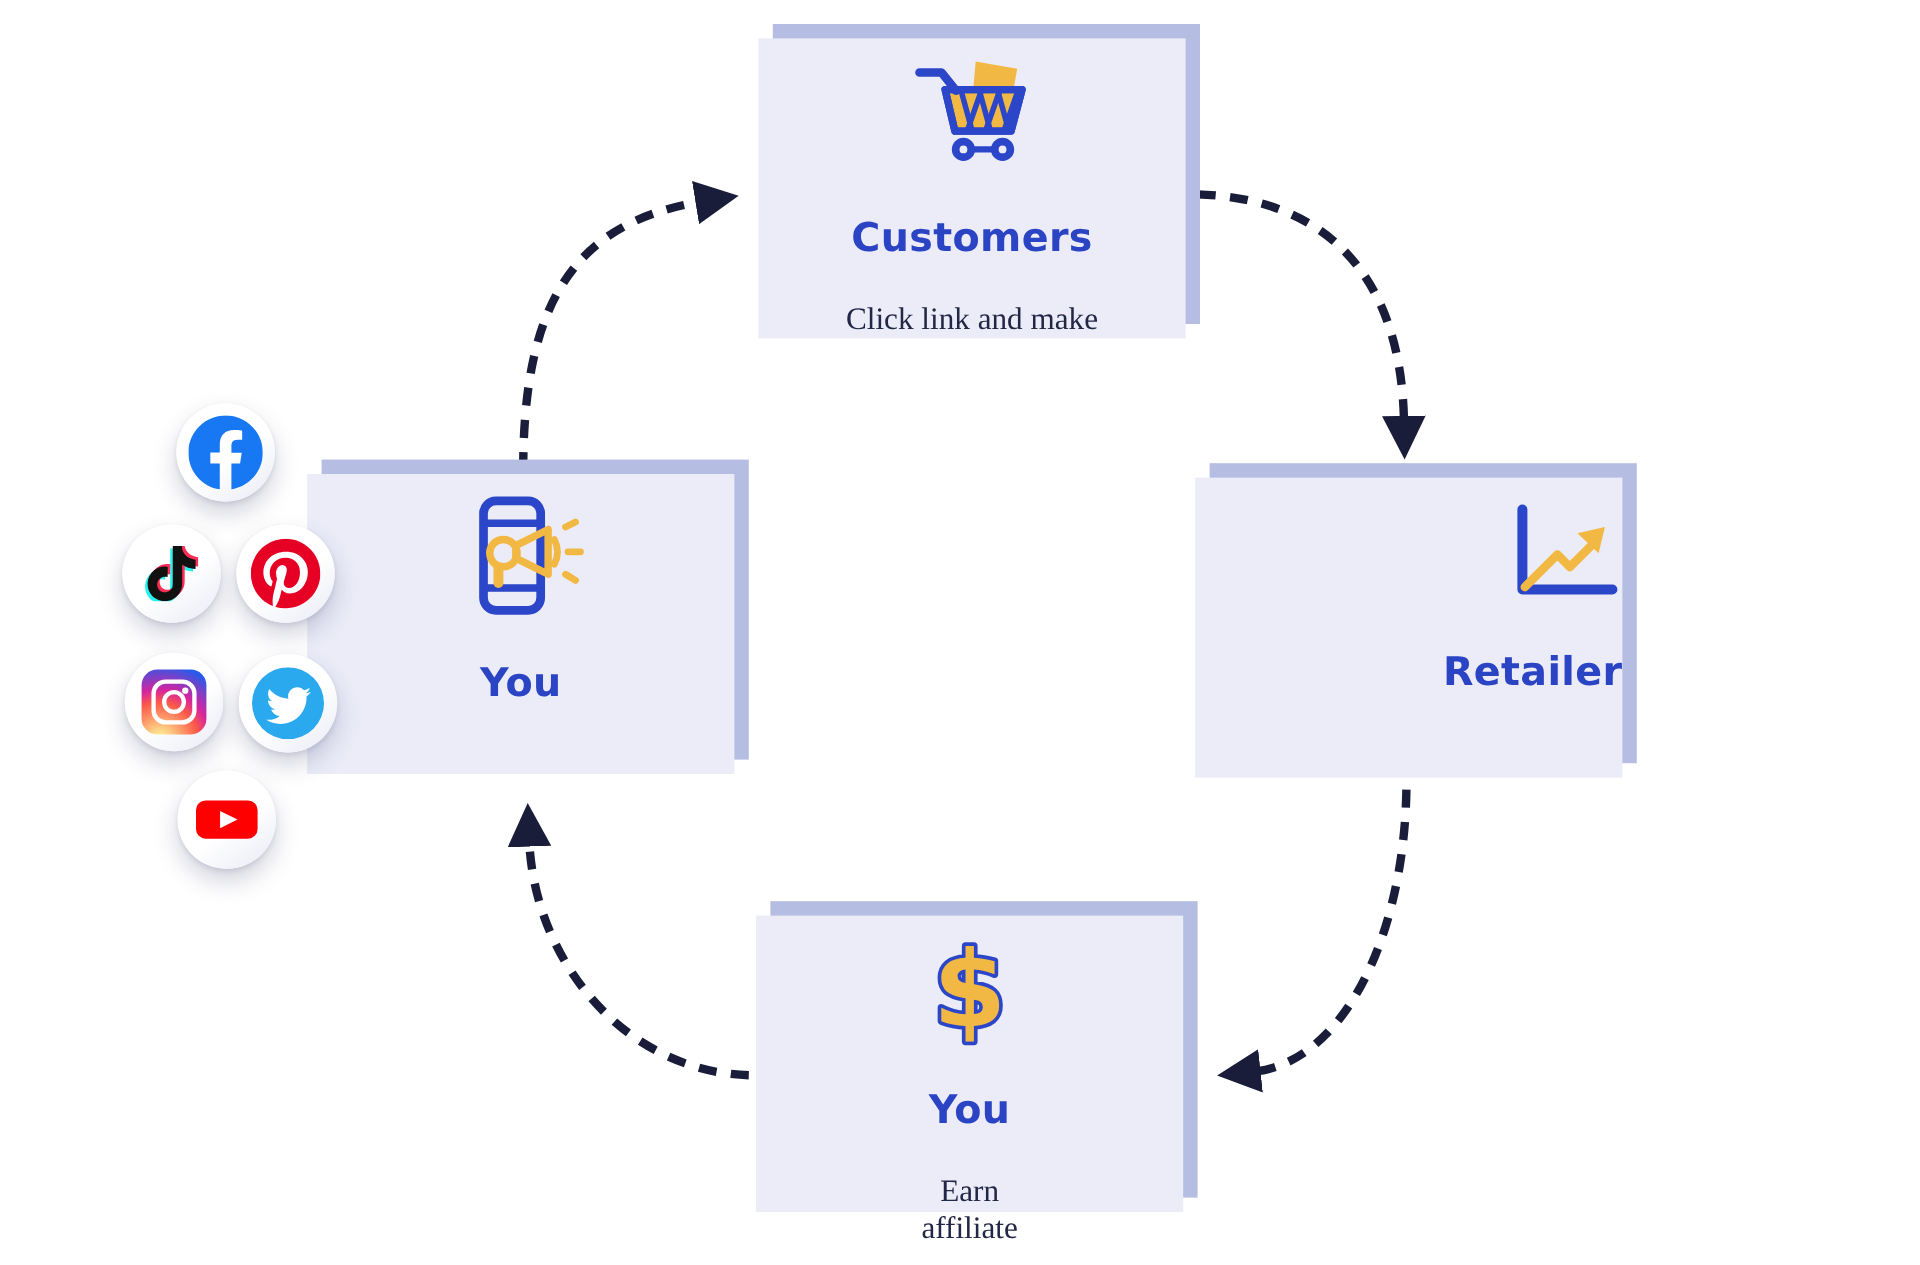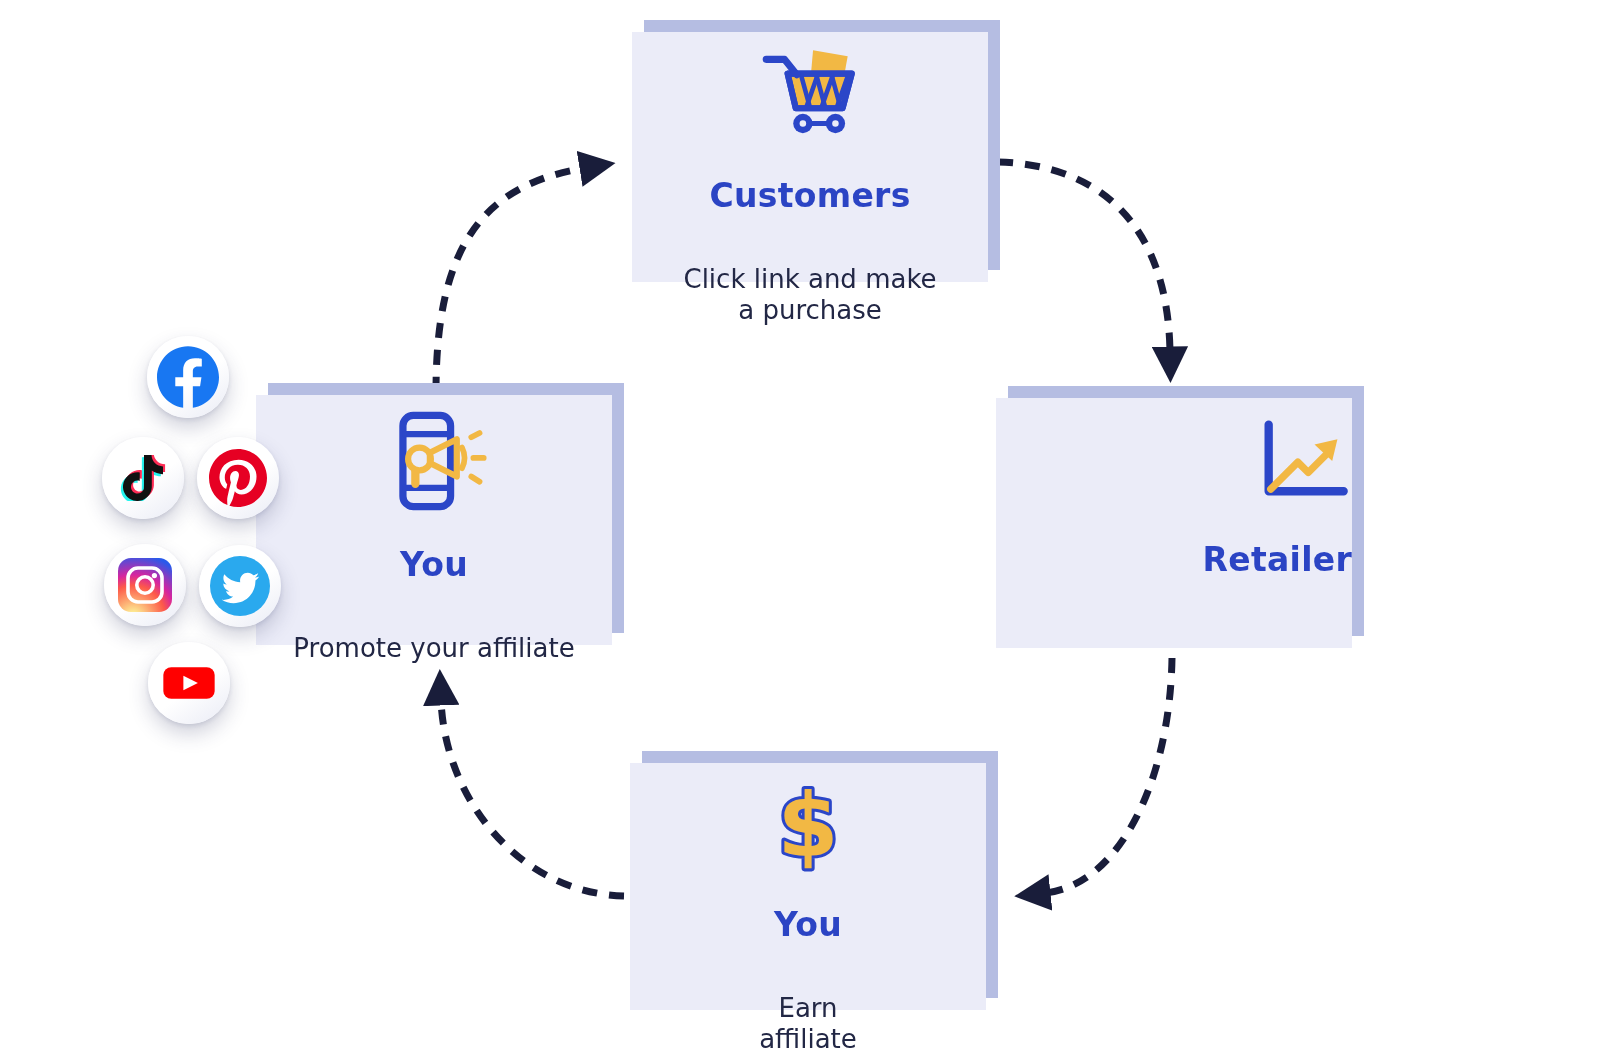--- a/index.html
+++ b/index.html
@@ -45,22 +45,22 @@
   .node-bottom{left:630px;top:763px;height:247px;}
   .node-left{left:256px;top:395px;}
   .node-icon{display:flex;align-items:center;justify-content:center;height:104px;}
   .node-right .node-icon,.node-bottom .node-icon{height:96px;}
   .node-left .node-icon{height:108px;}
   .node-title{
     margin:4px 0 6px;font-size:33px;font-weight:bold;
     color:var(--accent_blue);letter-spacing:.3px;
   }
   .node-desc{
-    margin:15px;font-size:26px;color:var(--text_navy);
-    text-align:center;line-height:1.18;font-weight:400;
+    margin:0;font-size:26px;color:var(--text_navy);
+    text-align:center;line-height:1.18;font-weight:400;font-family:Liberation Serif, serif;
   }
   .node-desc span{display:block;}
   .badge{
     position:absolute;width:82px;height:82px;border-radius:50%;
     background:linear-gradient(145deg,#ffffff 55%,#e9ebf5);
     box-shadow:0 10px 20px rgba(45,52,96,.22),0 2px 4px rgba(45,52,96,.12);
     display:flex;align-items:center;justify-content:center;
     z-index:5;
   }
   .insta-tile{
@@ -112,21 +112,20 @@
         <path class="none st-blue" stroke-width="5" d="M48 76 H80"></path>
         <circle class="f-blue" cx="48" cy="76" r="9.5"></circle>
           <circle class="f-bg" cx="48" cy="76" r="3.2"></circle>
         <circle class="f-blue" cx="80" cy="76" r="9.5"></circle>
           <circle class="f-bg" cx="80" cy="76" r="3.2"></circle>
       </svg>
     </div>
     <h2 class="node-title">Customers</h2>
     <p class="node-desc">
       <span>Click link and make</span>
-      <span>a purchase</span>
     </p>
   </section>
 
   <section class="node node-right">
     <div class="node-icon">
       <svg width="100" height="88" viewBox="0 0 96 84">
         <path class="none st-blue" stroke-width="8" stroke-linecap="round" stroke-linejoin="round" d="M16 8 V72 H88"></path>
         <path class="none st-yellow" stroke-width="7" stroke-linecap="round" stroke-linejoin="round" d="M18 70 L44 44 L54 54 L72 36"></path>
         <polygon class="f-yellow" points="82,22 60,27 77,43"></polygon>
       </svg>
@@ -154,21 +153,20 @@
         <path class="none st-blue" stroke-width="6" d="M26 24 H72 M26 76 H72"></path>
         <circle class="none st-yellow" stroke-width="6" cx="42" cy="48" r="11"></circle>
         <path class="none st-yellow" stroke-width="8" stroke-linecap="round" d="M38 60 V72"></path>
         <path class="none st-yellow" stroke-width="6" stroke-linejoin="round" d="M52 42 L78 29 V65 L52 52 Z"></path>
         <path class="none st-yellow" stroke-width="5.5" stroke-linecap="round" d="M83 37 Q88 47 83 57"></path>
         <path class="none st-yellow" stroke-width="5.5" stroke-linecap="round" d="M92 27 L100 23 M94 47 H104 M92 65 L100 70"></path>
       </svg>
     </div>
     <h2 class="node-title">You</h2>
     <p class="node-desc">
-      <span>Promote your affiliate</span>
     </p>
   </section>
 
   <div class="badge" style="left:147px;top:336px">
     <svg width="62" height="62" viewBox="0 0 24 24">
       <path style="fill:var(--facebook_blue)" d="M24 12.073c0-6.627-5.373-12-12-12s-12 5.373-12 12c0 5.99 4.388 10.954 10.125 11.854v-8.385H7.078v-3.47h3.047V9.43c0-3.007 1.792-4.669 4.533-4.669 1.312 0 2.686.235 2.686.235v2.953H15.83c-1.491 0-1.956.925-1.956 1.874v2.25h3.328l-.532 3.47h-2.796v8.385C19.612 23.027 24 18.062 24 12.073z"></path>
     </svg>
   </div>
 
   <div class="badge" style="left:102px;top:437px">

